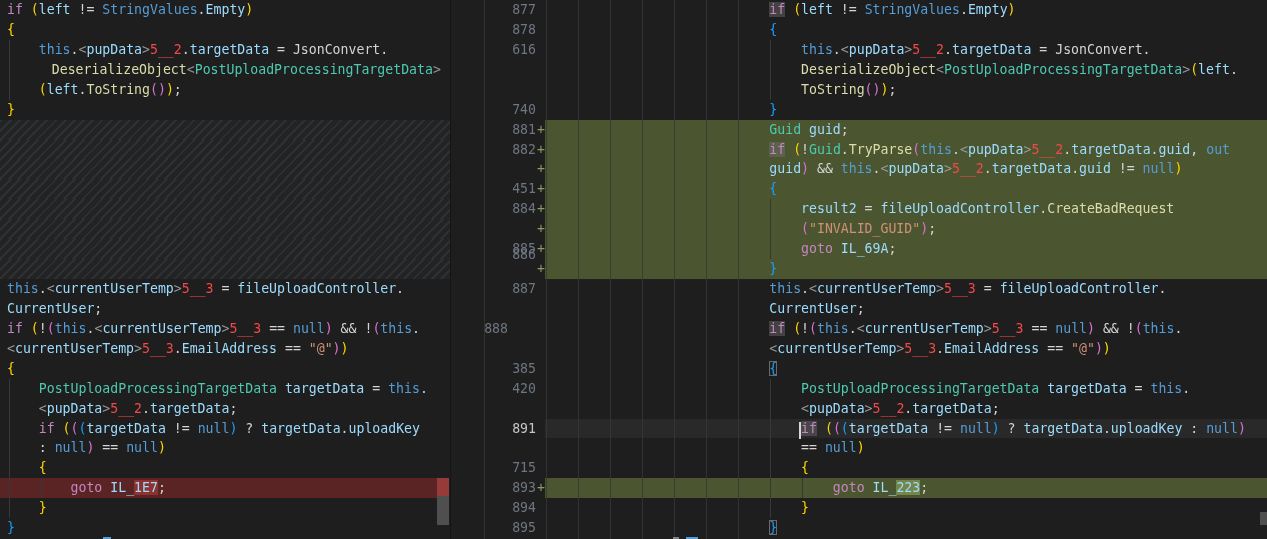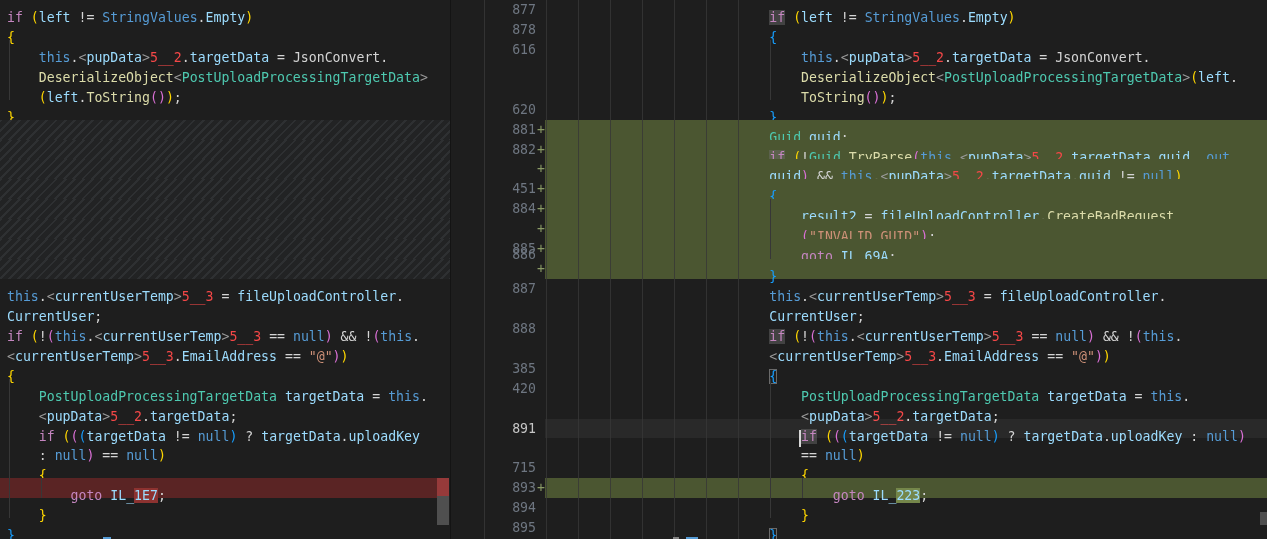--- a/index.html
+++ b/index.html
@@ -2,21 +2,21 @@
 <html><head>
 <meta charset="utf-8">
 <style>
   html,body{margin:0;padding:0;background:#1e1e1e;}
   #root{
     position:relative;width:1267px;height:539px;overflow:hidden;
     background:#1e1e1e;
     font-family:"DejaVu Sans Mono","Liberation Mono",monospace;
     font-size:13.2px;line-height:19.93px;
   }
-  .code{position:absolute;white-space:pre;height:19.93px;margin-top:8px;}
+  .code{position:absolute;white-space:pre;height:19.93px;}
   .code span{white-space:pre;}
   .occ{background:rgba(110,110,110,0.45);}
   .wrem{background:#8c3230;}
   .wadd{background:#74864a;}
   .bm{outline:1px solid #6a6a6a;outline-offset:-1px;}
   .curspan{position:relative;}
   .cursorbar{position:absolute;left:-2px;top:1px;width:2px;height:17px;background:#d7d7d7;}
   .gnum{position:absolute;width:52px;text-align:right;color:#6e7681;height:19.93px;}
   .gplus{position:absolute;width:10px;text-align:center;height:19.93px;}
   .guide{position:absolute;width:1px;background:#373737;}
@@ -27,21 +27,21 @@
   .vline{position:absolute;top:0;bottom:0;width:1px;}
 </style>
 </head>
 <body>
 
 <div id="root">
   <div id="pane-left">
       <div class="code" style="left: 7px; top: 0px;"><span style="color: rgb(197, 134, 192);">if</span><span style="color: rgb(212, 212, 212);"> </span><span style="color: rgb(255, 215, 0);">(</span><span style="color: rgb(156, 220, 254);">left</span><span style="color: rgb(212, 212, 212);"> != </span><span style="color: rgb(86, 156, 214);">StringValues</span><span style="color: rgb(212, 212, 212);">.</span><span style="color: rgb(156, 220, 254);">Empty</span><span style="color: rgb(255, 215, 0);">)</span></div>
       <div class="code" style="left: 7px; top: 19.93px;"><span style="color: rgb(255, 215, 0);">{</span></div>
       <div class="code" style="left: 7px; top: 39.86px;"><span style="color: rgb(212, 212, 212);">    </span><span style="color: rgb(86, 156, 214);">this</span><span style="color: rgb(212, 212, 212);">.</span><span style="color: rgb(154, 154, 154);">&lt;</span><span style="color: rgb(156, 220, 254);">pupData</span><span style="color: rgb(154, 154, 154);">&gt;</span><span style="color: rgb(244, 71, 71);">5__2</span><span style="color: rgb(212, 212, 212);">.</span><span style="color: rgb(156, 220, 254);">targetData</span><span style="color: rgb(212, 212, 212);"> = </span><span style="color: rgb(212, 212, 212);">JsonConvert</span><span style="color: rgb(212, 212, 212);">.</span></div>
-      <div class="code" style="left: 7px; top: 59.79px;"><span style="color: rgb(212, 212, 212);">    </span><span style="color: rgb(220, 220, 170);">DeserializeObject</span><span style="color: rgb(154, 154, 154);">&lt;</span><span style="color: rgb(78, 201, 176);">PostUploadProcessingTargetData</span><span style="color: rgb(154, 154, 154);">&gt;</span></div>
+      <div class="code" style="left: 20px; top: 59.79px;"><span style="color: rgb(212, 212, 212);">    </span><span style="color: rgb(220, 220, 170);">DeserializeObject</span><span style="color: rgb(154, 154, 154);">&lt;</span><span style="color: rgb(78, 201, 176);">PostUploadProcessingTargetData</span><span style="color: rgb(154, 154, 154);">&gt;</span></div>
       <div class="code" style="left: 7px; top: 79.72px;"><span style="color: rgb(212, 212, 212);">    </span><span style="color: rgb(255, 215, 0);">(</span><span style="color: rgb(156, 220, 254);">left</span><span style="color: rgb(212, 212, 212);">.</span><span style="color: rgb(220, 220, 170);">ToString</span><span style="color: rgb(218, 112, 214);">(</span><span style="color: rgb(218, 112, 214);">)</span><span style="color: rgb(255, 215, 0);">)</span><span style="color: rgb(212, 212, 212);">;</span></div>
       <div class="code" style="left: 7px; top: 99.65px;"><span style="color: rgb(255, 215, 0);">}</span></div>
       <div class="hatch" style="top: 119.58px; height: 19.93px;"></div>
       <div class="hatch" style="top: 139.51px; height: 19.93px;"></div>
       <div class="hatch" style="top: 159.44px; height: 19.93px;"></div>
       <div class="hatch" style="top: 179.37px; height: 19.93px;"></div>
       <div class="hatch" style="top: 199.3px; height: 19.93px;"></div>
       <div class="hatch" style="top: 219.23px; height: 19.93px;"></div>
       <div class="hatch" style="top: 239.16px; height: 19.93px;"></div>
       <div class="hatch" style="top: 259.09px; height: 19.93px;"></div>
@@ -69,21 +69,21 @@
       <div class="gnum" style="left: 484px; top: 0px; line-height: 19.93px;">877</div>
       <div class="code" style="left: 547px; top: 0px;"><span style="color: rgb(212, 212, 212);">                            </span><span class="occ" style="color: rgb(197, 134, 192);">if</span><span style="color: rgb(212, 212, 212);"> </span><span style="color: rgb(255, 215, 0);">(</span><span style="color: rgb(156, 220, 254);">left</span><span style="color: rgb(212, 212, 212);"> != </span><span style="color: rgb(86, 156, 214);">StringValues</span><span style="color: rgb(212, 212, 212);">.</span><span style="color: rgb(156, 220, 254);">Empty</span><span style="color: rgb(255, 215, 0);">)</span></div>
       <div class="gnum" style="left: 484px; top: 19.93px; line-height: 19.93px;">878</div>
       <div class="code" style="left: 547px; top: 19.93px;"><span style="color: rgb(212, 212, 212);">                            </span><span style="color: rgb(23, 159, 255);">{</span></div>
       <div class="gnum" style="left: 484px; top: 39.86px; line-height: 19.93px;">616</div>
       <div class="code" style="left: 547px; top: 39.86px;"><span style="color: rgb(212, 212, 212);">                                </span><span style="color: rgb(86, 156, 214);">this</span><span style="color: rgb(212, 212, 212);">.</span><span style="color: rgb(154, 154, 154);">&lt;</span><span style="color: rgb(156, 220, 254);">pupData</span><span style="color: rgb(154, 154, 154);">&gt;</span><span style="color: rgb(244, 71, 71);">5__2</span><span style="color: rgb(212, 212, 212);">.</span><span style="color: rgb(156, 220, 254);">targetData</span><span style="color: rgb(212, 212, 212);"> = </span><span style="color: rgb(212, 212, 212);">JsonConvert</span><span style="color: rgb(212, 212, 212);">.</span></div>
       <div class="gnum" style="left: 484px; top: 59.79px; line-height: 19.93px;"></div>
       <div class="code" style="left: 547px; top: 59.79px;"><span style="color: rgb(212, 212, 212);">                                </span><span style="color: rgb(220, 220, 170);">DeserializeObject</span><span style="color: rgb(154, 154, 154);">&lt;</span><span style="color: rgb(78, 201, 176);">PostUploadProcessingTargetData</span><span style="color: rgb(154, 154, 154);">&gt;</span><span style="color: rgb(255, 215, 0);">(</span><span style="color: rgb(156, 220, 254);">left</span><span style="color: rgb(212, 212, 212);">.</span></div>
       <div class="gnum" style="left: 484px; top: 79.72px; line-height: 19.93px;"></div>
       <div class="code" style="left: 547px; top: 79.72px;"><span style="color: rgb(212, 212, 212);">                                </span><span style="color: rgb(220, 220, 170);">ToString</span><span style="color: rgb(218, 112, 214);">(</span><span style="color: rgb(218, 112, 214);">)</span><span style="color: rgb(255, 215, 0);">)</span><span style="color: rgb(212, 212, 212);">;</span></div>
-      <div class="gnum" style="left: 484px; top: 99.65px; line-height: 19.93px;">620</div>
+      <div class="gnum" style="left: 484px; top: 99.65px; line-height: 19.93px;">740</div>
       <div class="code" style="left: 547px; top: 99.65px;"><span style="color: rgb(212, 212, 212);">                            </span><span style="color: rgb(23, 159, 255);">}</span></div>
       <div style="position: absolute; left: 545px; top: 119.58px; width: 722px; height: 19.93px; background: rgb(75, 86, 49);"></div>
       <div class="gnum" style="left: 484px; top: 119.58px; line-height: 19.93px;">881</div>
       <div class="gplus" style="left: 536px; top: 119.58px; line-height: 19.93px; color: rgb(138, 154, 102);">+</div>
       <div class="code" style="left: 547px; top: 119.58px;"><span style="color: rgb(212, 212, 212);">                            </span><span style="color: rgb(78, 201, 176);">Guid</span><span style="color: rgb(212, 212, 212);"> </span><span style="color: rgb(156, 220, 254);">guid</span><span style="color: rgb(212, 212, 212);">;</span></div>
       <div style="position: absolute; left: 545px; top: 139.51px; width: 722px; height: 19.93px; background: rgb(75, 86, 49);"></div>
       <div class="gnum" style="left: 484px; top: 139.51px; line-height: 19.93px;">882</div>
       <div class="gplus" style="left: 536px; top: 139.51px; line-height: 19.93px; color: rgb(138, 154, 102);">+</div>
       <div class="code" style="left: 547px; top: 139.51px;"><span style="color: rgb(212, 212, 212);">                            </span><span class="occ" style="color: rgb(197, 134, 192);">if</span><span style="color: rgb(212, 212, 212);"> </span><span style="color: rgb(255, 215, 0);">(</span><span style="color: rgb(212, 212, 212);">!</span><span style="color: rgb(78, 201, 176);">Guid</span><span style="color: rgb(212, 212, 212);">.</span><span style="color: rgb(220, 220, 170);">TryParse</span><span style="color: rgb(218, 112, 214);">(</span><span style="color: rgb(86, 156, 214);">this</span><span style="color: rgb(212, 212, 212);">.</span><span style="color: rgb(154, 154, 154);">&lt;</span><span style="color: rgb(156, 220, 254);">pupData</span><span style="color: rgb(154, 154, 154);">&gt;</span><span style="color: rgb(244, 71, 71);">5__2</span><span style="color: rgb(212, 212, 212);">.</span><span style="color: rgb(156, 220, 254);">targetData</span><span style="color: rgb(212, 212, 212);">.</span><span style="color: rgb(156, 220, 254);">guid</span><span style="color: rgb(212, 212, 212);">, </span><span style="color: rgb(86, 156, 214);">out</span></div>
       <div style="position: absolute; left: 545px; top: 159.44px; width: 722px; height: 19.93px; background: rgb(75, 86, 49);"></div>
@@ -107,21 +107,21 @@
       <div class="gplus" style="left: 536px; top: 239.16px; line-height: 19.93px; color: rgb(138, 154, 102);">+</div>
       <div class="code" style="left: 547px; top: 239.16px;"><span style="color: rgb(212, 212, 212);">                                </span><span style="color: rgb(197, 134, 192);">goto</span><span style="color: rgb(212, 212, 212);"> </span><span style="color: rgb(156, 220, 254);">IL_69A</span><span style="color: rgb(212, 212, 212);">;</span></div>
       <div style="position: absolute; left: 545px; top: 259.09px; width: 722px; height: 19.93px; background: rgb(75, 86, 49);"></div>
       <div class="gnum" style="left: 484px; top: 245px; line-height: 19.93px;">886</div>
       <div class="gplus" style="left: 536px; top: 259.09px; line-height: 19.93px; color: rgb(138, 154, 102);">+</div>
       <div class="code" style="left: 547px; top: 259.09px;"><span style="color: rgb(212, 212, 212);">                            </span><span style="color: rgb(23, 159, 255);">}</span></div>
       <div class="gnum" style="left: 484px; top: 279.02px; line-height: 19.93px;">887</div>
       <div class="code" style="left: 547px; top: 279.02px;"><span style="color: rgb(212, 212, 212);">                            </span><span style="color: rgb(86, 156, 214);">this</span><span style="color: rgb(212, 212, 212);">.</span><span style="color: rgb(154, 154, 154);">&lt;</span><span style="color: rgb(156, 220, 254);">currentUserTemp</span><span style="color: rgb(154, 154, 154);">&gt;</span><span style="color: rgb(244, 71, 71);">5__3</span><span style="color: rgb(212, 212, 212);"> = </span><span style="color: rgb(156, 220, 254);">fileUploadController</span><span style="color: rgb(212, 212, 212);">.</span></div>
       <div class="gnum" style="left: 484px; top: 298.95px; line-height: 19.93px;"></div>
       <div class="code" style="left: 547px; top: 298.95px;"><span style="color: rgb(212, 212, 212);">                            </span><span style="color: rgb(156, 220, 254);">CurrentUser</span><span style="color: rgb(212, 212, 212);">;</span></div>
-      <div class="gnum" style="left: 484px; top: 318.88px; line-height: 19.93px;">888</div>
+      <div class="gnum" style="left: 456px; top: 318.88px; line-height: 19.93px;">888</div>
       <div class="code" style="left: 547px; top: 318.88px;"><span style="color: rgb(212, 212, 212);">                            </span><span class="occ" style="color: rgb(197, 134, 192);">if</span><span style="color: rgb(212, 212, 212);"> </span><span style="color: rgb(255, 215, 0);">(</span><span style="color: rgb(212, 212, 212);">!</span><span style="color: rgb(218, 112, 214);">(</span><span style="color: rgb(86, 156, 214);">this</span><span style="color: rgb(212, 212, 212);">.</span><span style="color: rgb(154, 154, 154);">&lt;</span><span style="color: rgb(156, 220, 254);">currentUserTemp</span><span style="color: rgb(154, 154, 154);">&gt;</span><span style="color: rgb(244, 71, 71);">5__3</span><span style="color: rgb(212, 212, 212);"> == </span><span style="color: rgb(86, 156, 214);">null</span><span style="color: rgb(218, 112, 214);">)</span><span style="color: rgb(212, 212, 212);"> &amp;&amp; </span><span style="color: rgb(212, 212, 212);">!</span><span style="color: rgb(218, 112, 214);">(</span><span style="color: rgb(86, 156, 214);">this</span><span style="color: rgb(212, 212, 212);">.</span></div>
       <div class="gnum" style="left: 484px; top: 338.81px; line-height: 19.93px;"></div>
       <div class="code" style="left: 547px; top: 338.81px;"><span style="color: rgb(212, 212, 212);">                            </span><span style="color: rgb(154, 154, 154);">&lt;</span><span style="color: rgb(156, 220, 254);">currentUserTemp</span><span style="color: rgb(154, 154, 154);">&gt;</span><span style="color: rgb(244, 71, 71);">5__3</span><span style="color: rgb(212, 212, 212);">.</span><span style="color: rgb(156, 220, 254);">EmailAddress</span><span style="color: rgb(212, 212, 212);"> == </span><span style="color: rgb(206, 145, 120);">"@"</span><span style="color: rgb(218, 112, 214);">)</span><span style="color: rgb(255, 215, 0);">)</span></div>
       <div class="gnum" style="left: 484px; top: 358.74px; line-height: 19.93px;">385</div>
       <div class="code" style="left: 547px; top: 358.74px;"><span style="color: rgb(212, 212, 212);">                            </span><span class="bm" style="color: rgb(23, 159, 255);">{</span></div>
       <div class="gnum" style="left: 484px; top: 378.67px; line-height: 19.93px;">420</div>
       <div class="code" style="left: 547px; top: 378.67px;"><span style="color: rgb(212, 212, 212);">                                </span><span style="color: rgb(78, 201, 176);">PostUploadProcessingTargetData</span><span style="color: rgb(212, 212, 212);"> </span><span style="color: rgb(156, 220, 254);">targetData</span><span style="color: rgb(212, 212, 212);"> = </span><span style="color: rgb(86, 156, 214);">this</span><span style="color: rgb(212, 212, 212);">.</span></div>
       <div class="gnum" style="left: 484px; top: 398.6px; line-height: 19.93px;"></div>
       <div class="code" style="left: 547px; top: 398.6px;"><span style="color: rgb(212, 212, 212);">                                </span><span style="color: rgb(154, 154, 154);">&lt;</span><span style="color: rgb(156, 220, 254);">pupData</span><span style="color: rgb(154, 154, 154);">&gt;</span><span style="color: rgb(244, 71, 71);">5__2</span><span style="color: rgb(212, 212, 212);">.</span><span style="color: rgb(156, 220, 254);">targetData</span><span style="color: rgb(212, 212, 212);">;</span></div>
       <div style="position: absolute; left: 545px; top: 418.53px; width: 722px; height: 19.93px; background: rgba(255, 255, 255, 0.05);"></div>

